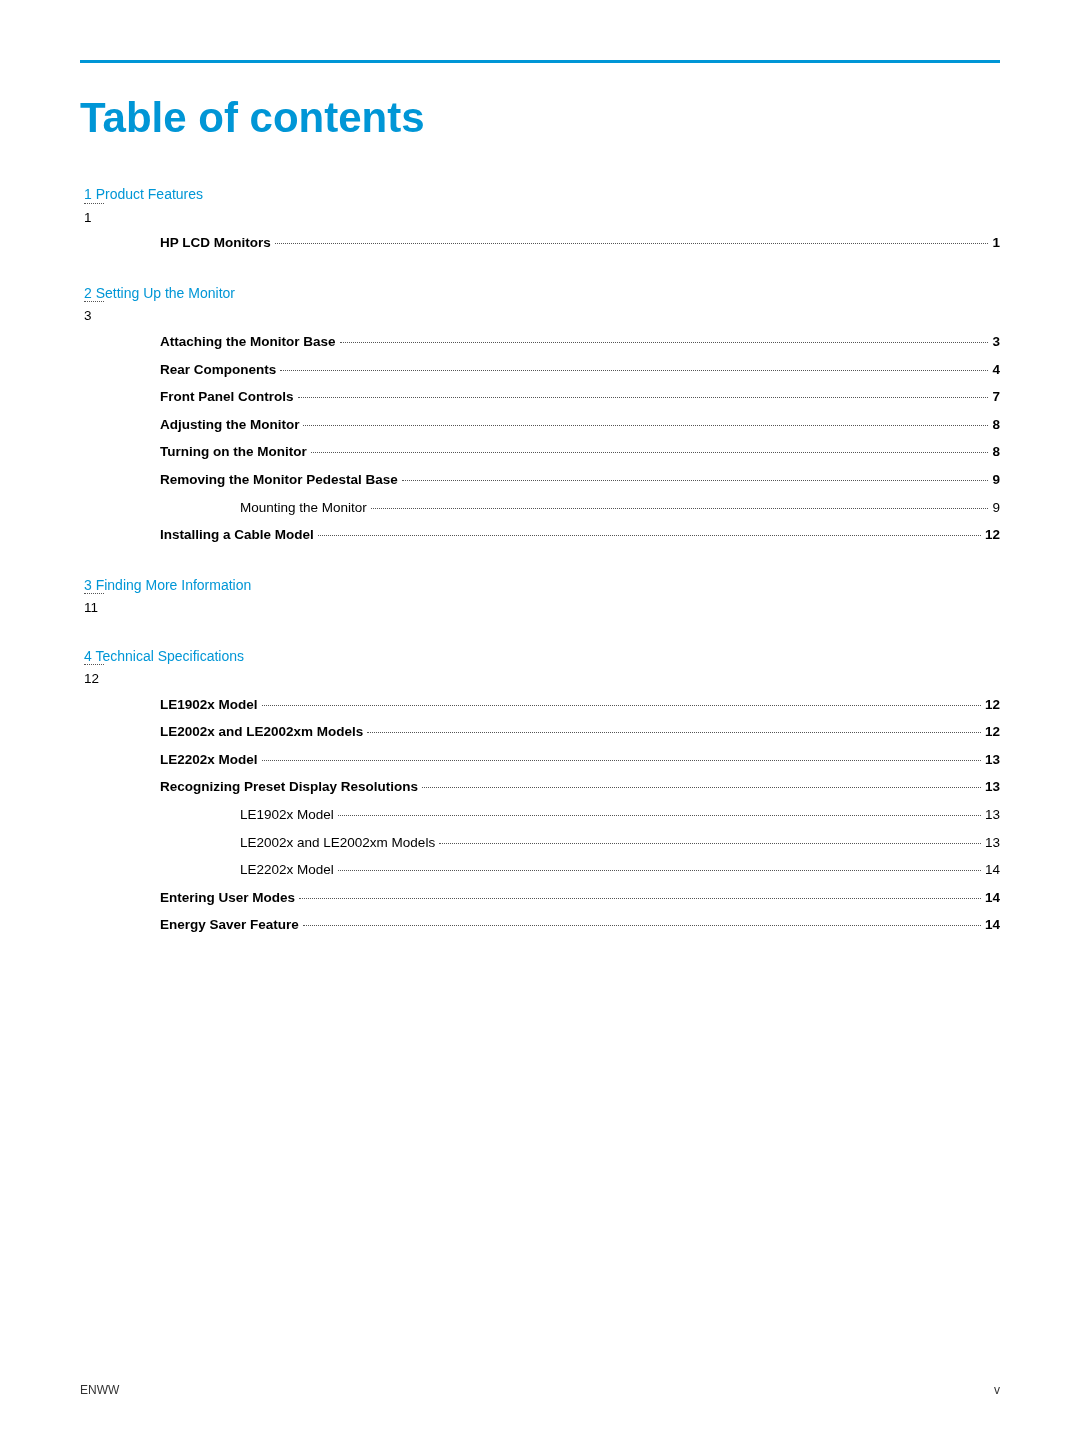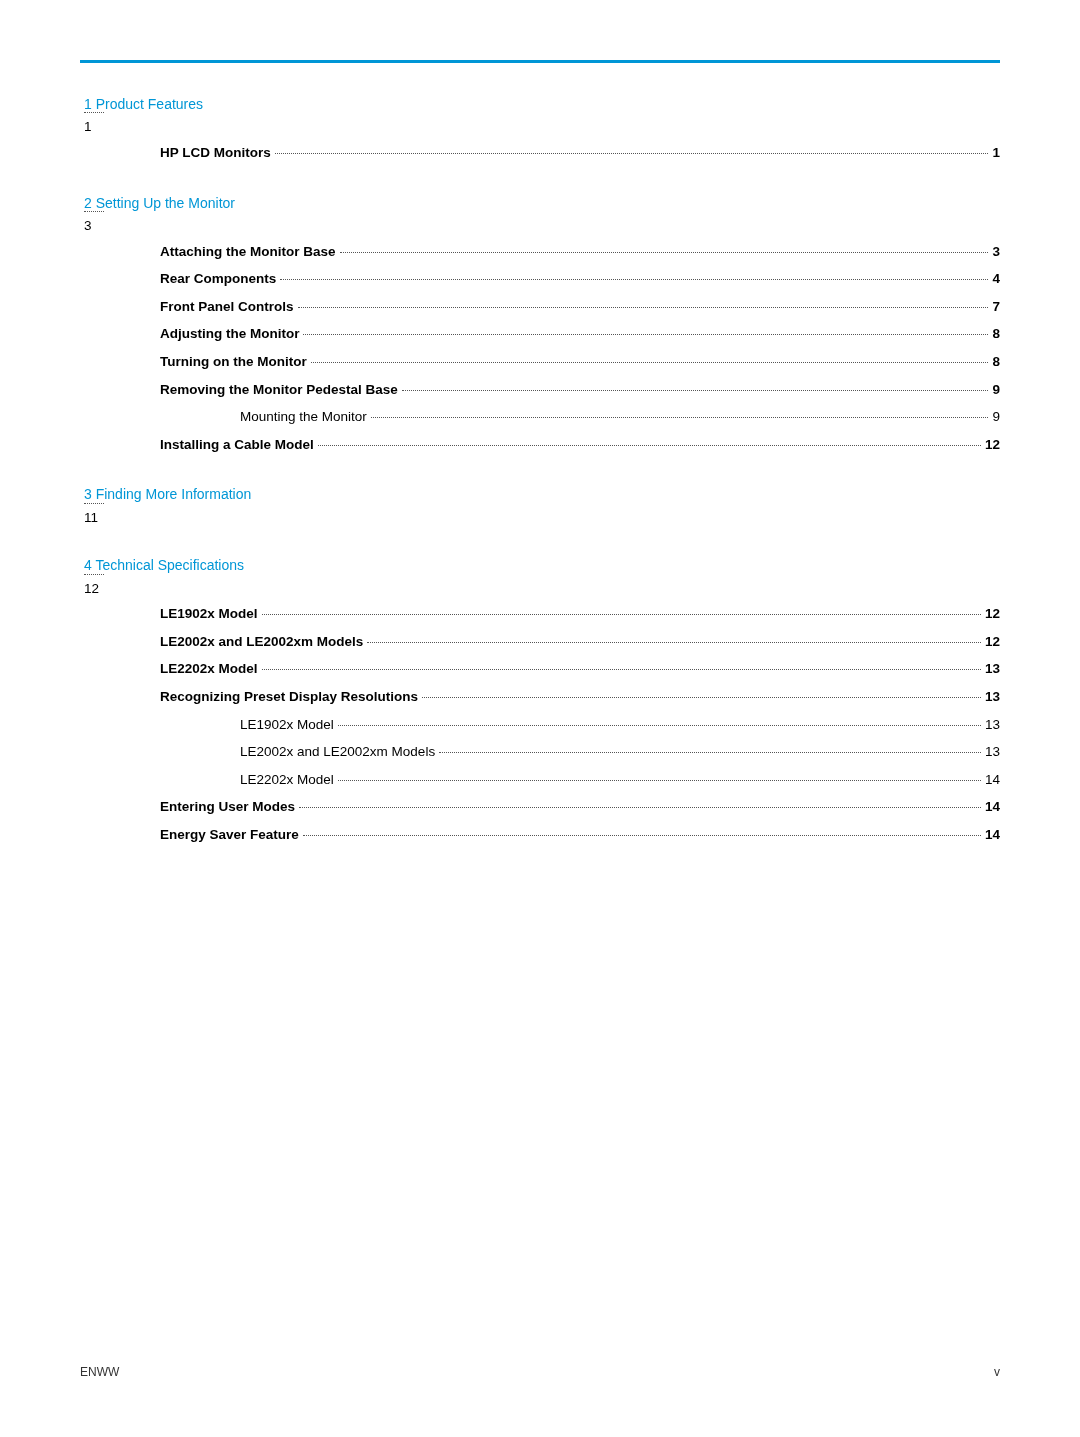--- a/index.html
+++ b/index.html
@@ -89,35 +89,36 @@
       white-space: nowrap;
       font-size: 13.5px;
     }
 
     .section-gap {
       height: 20px;
     }
 
     .footer {
       position: absolute;
-      bottom: 58px;
+      bottom: 40px;
       left: 80px;
       right: 80px;
       display: flex;
       justify-content: space-between;
       font-size: 12px;
       color: #333;
     }
   </style>
 </head>
 <body>
 
 <div class="page-container">
   <div class="top-border"></div>
 
+  <h1 class="page-title">Table of contents</h1>
 
   <div class="toc-section">
 
   <div class="toc-entry level1">
         <span class="toc-label section-link">1  Product Features</span>
         <span class="toc-dots"></span>
         <span class="toc-page">1</span>
       </div>
       <div class="toc-entry level2">
         <span class="toc-label">HP LCD Monitors</span>

